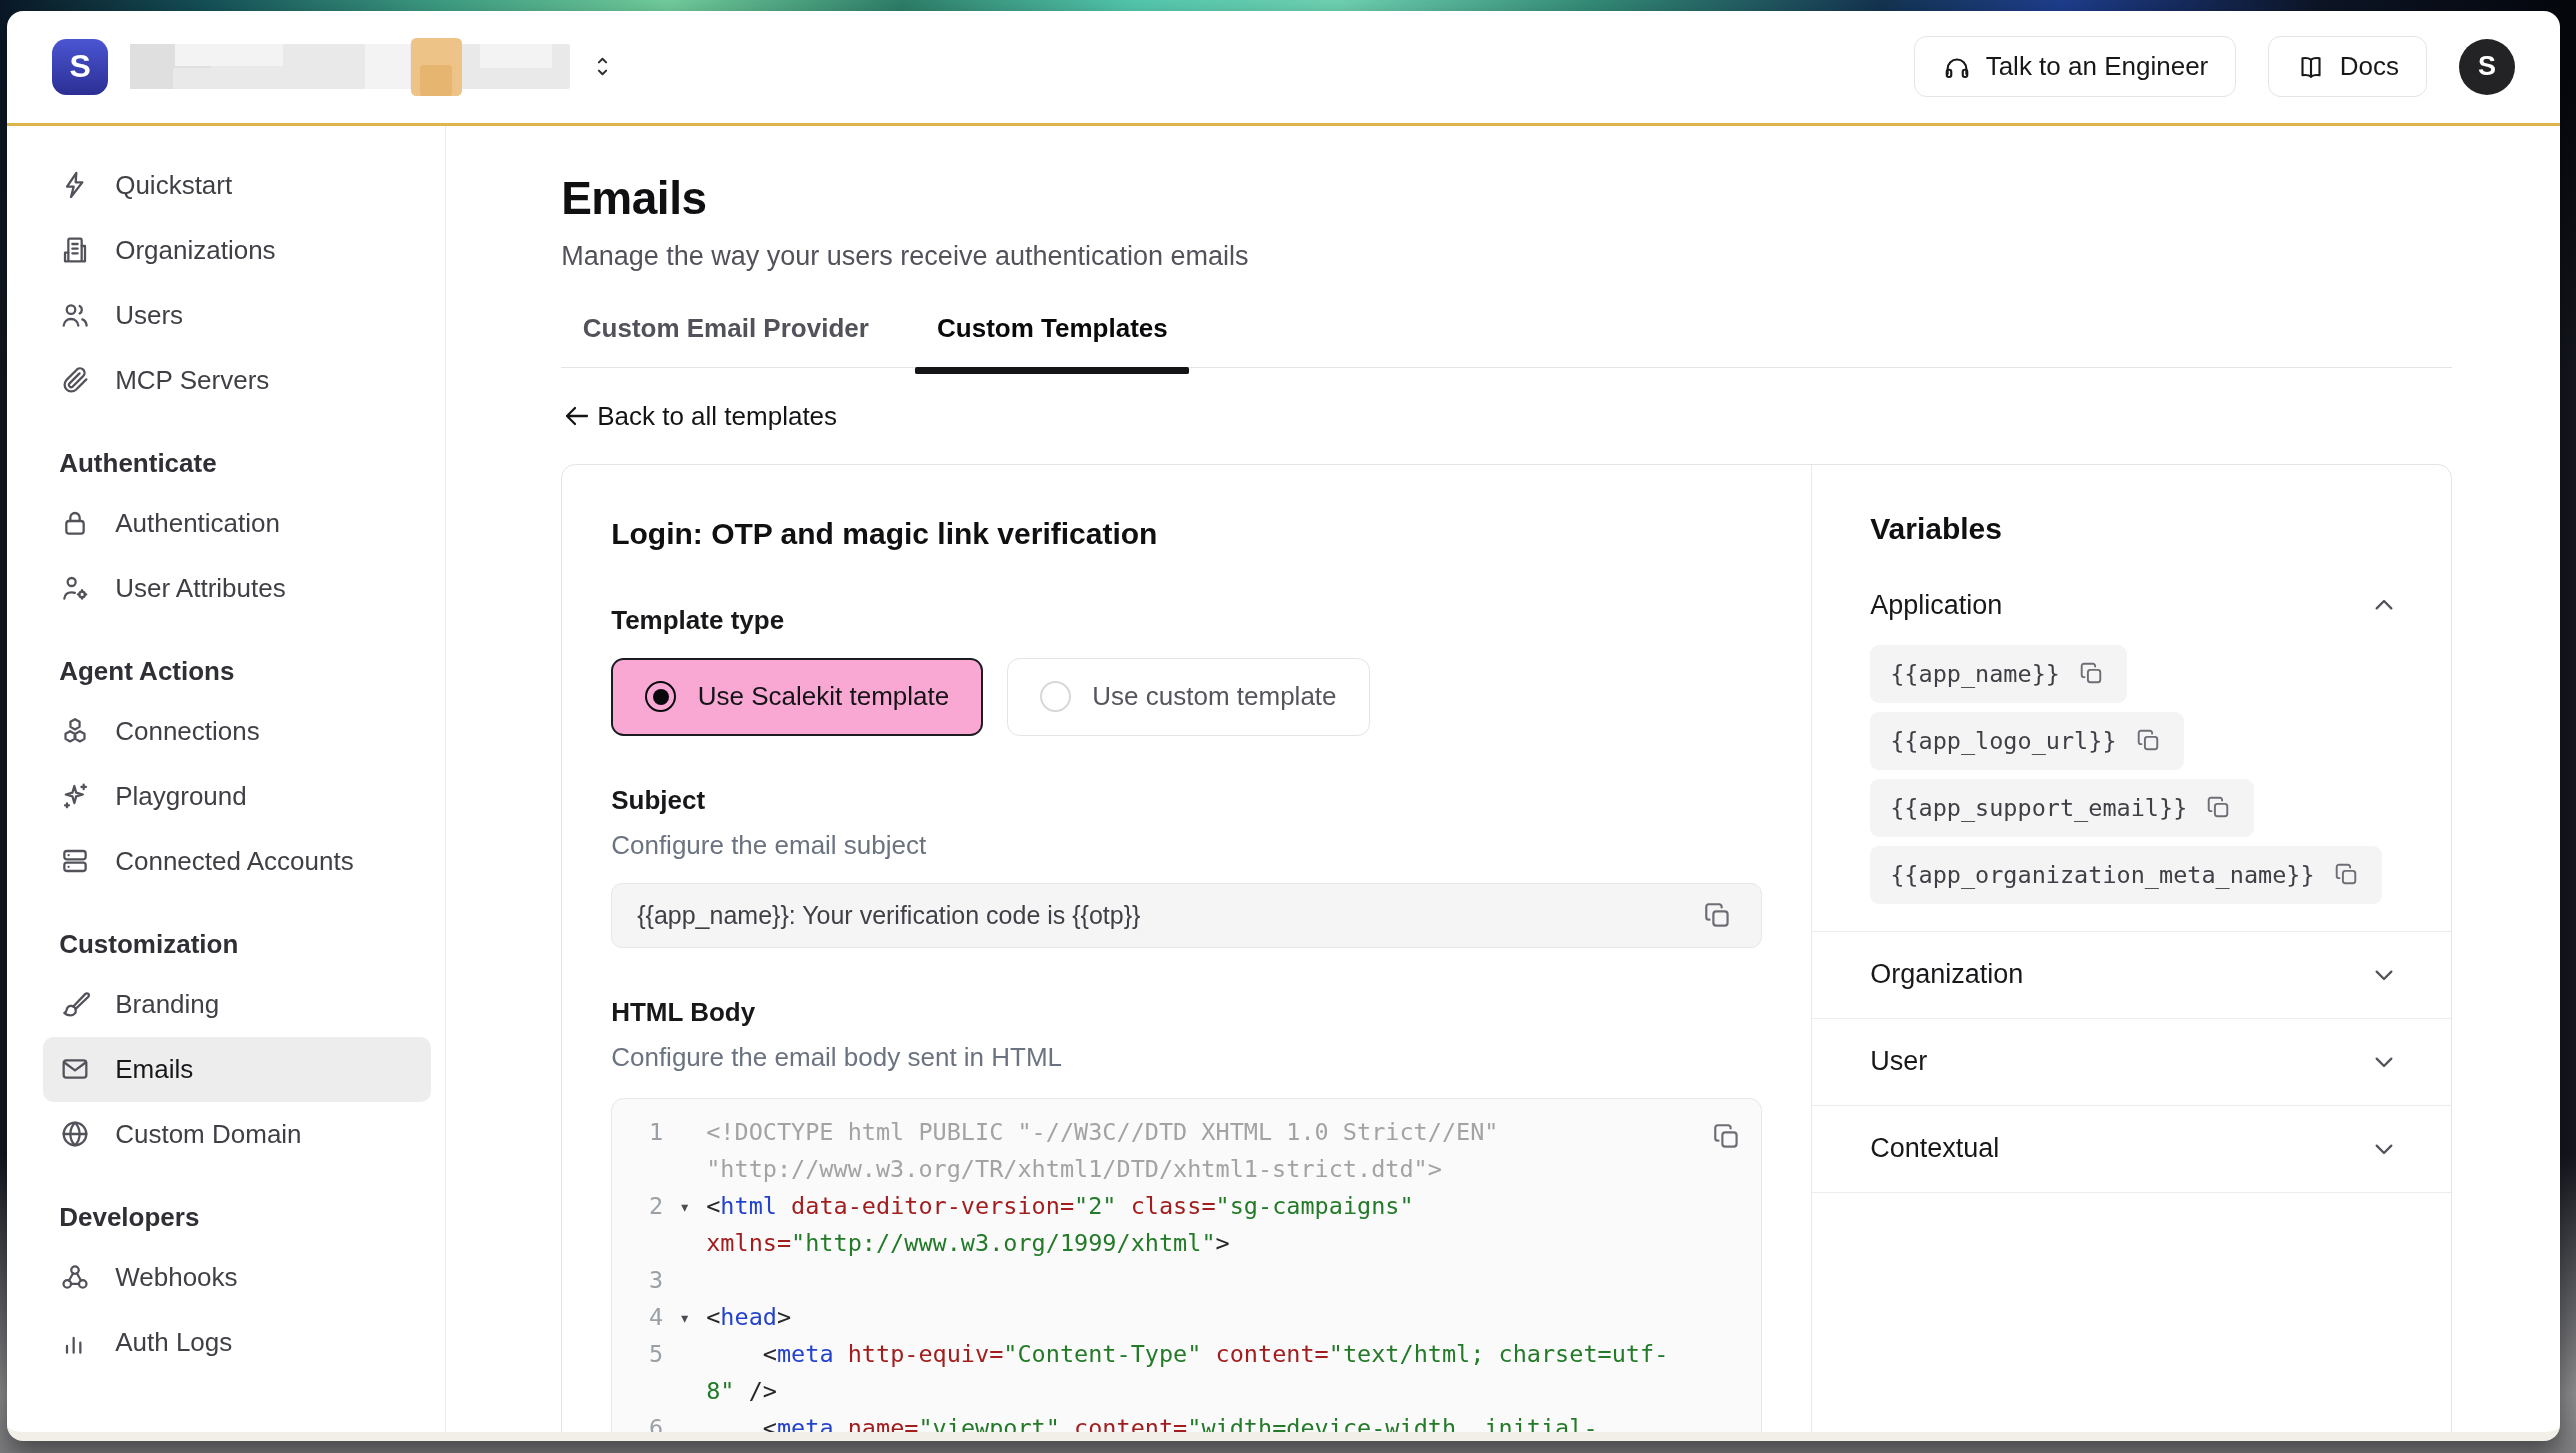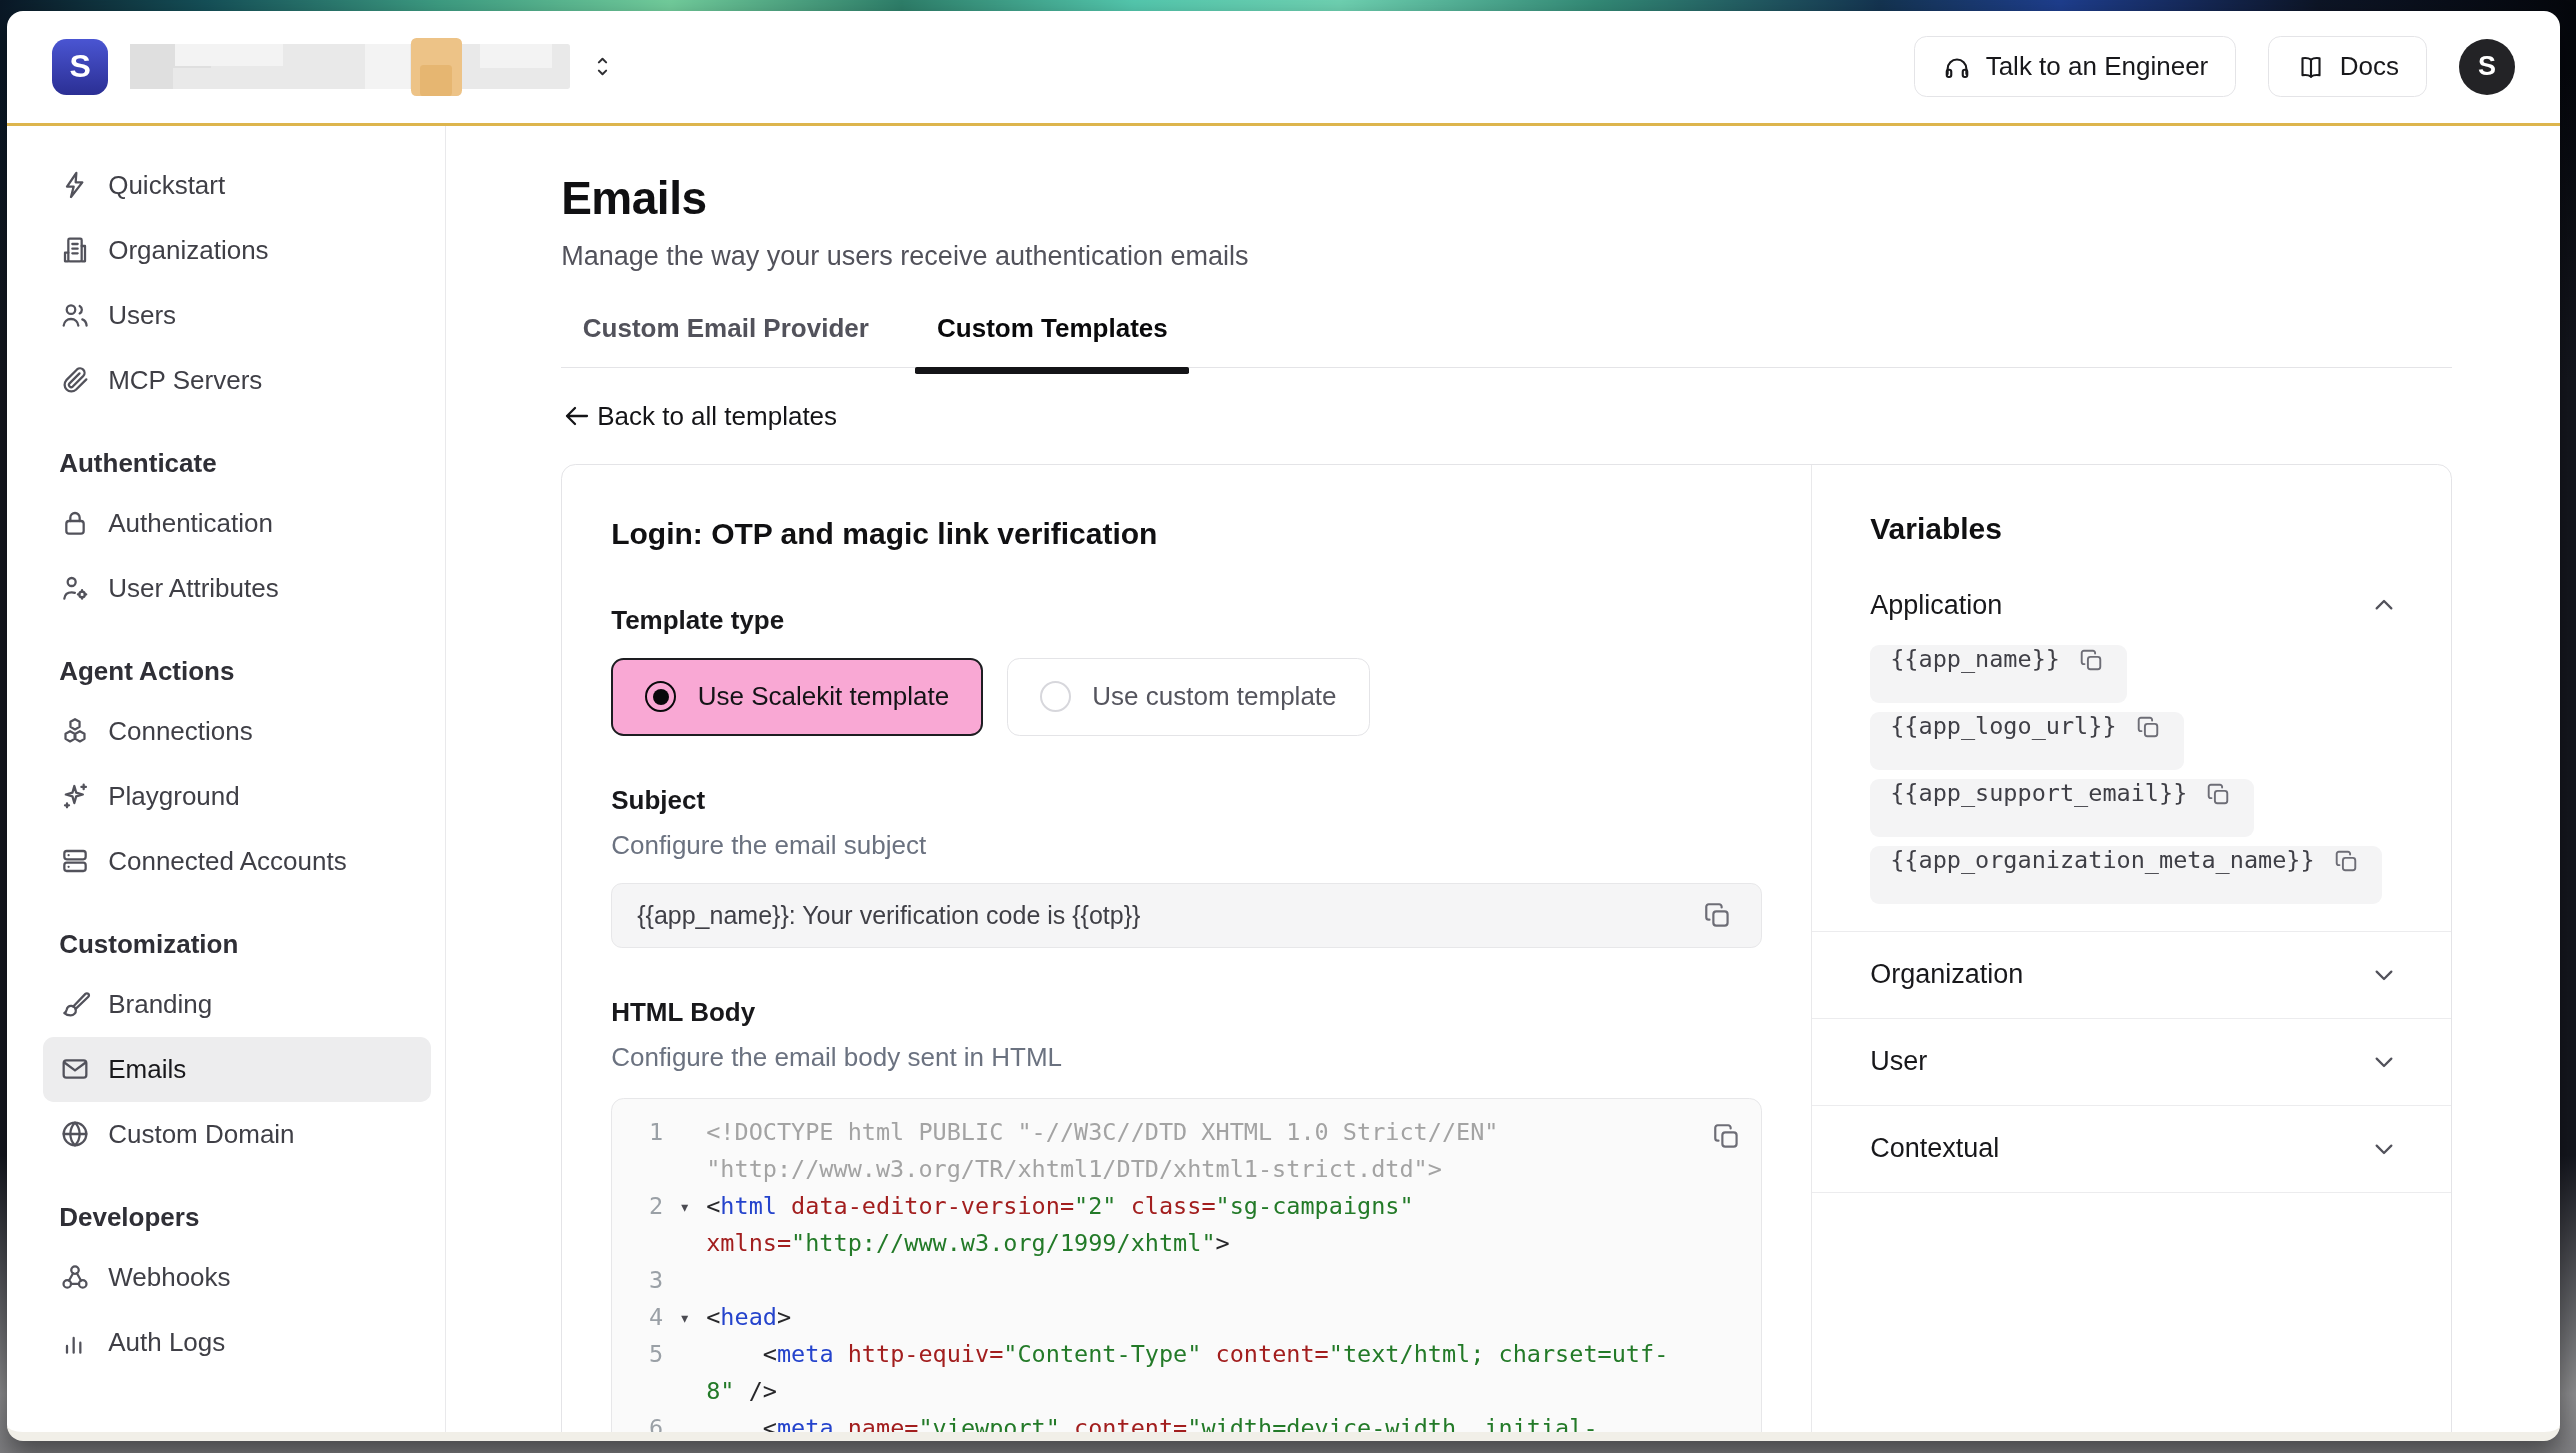--- a/index.html
+++ b/index.html
@@ -32,21 +32,21 @@
   .tb-right{display:flex;align-items:center;gap:32px;}
   .tb-btn{height:61px;border:1.8px solid #e4e4e7;border-radius:12.6px;background:#fff;display:flex;align-items:center;gap:13.5px;padding:0 27px;font-size:26px;font-weight:500;color:#18181b;font-family:inherit;cursor:pointer;}
   .tb-btn svg{width:30px;height:30px;flex:none;}
   .avatar{width:56px;height:56px;border-radius:50%;background:#232326;color:#fff;display:flex;align-items:center;justify-content:center;font-size:27px;font-weight:600;}
 
   
   .body-row{flex:1;display:flex;min-height:0;}
 
   
   .sidebar{width:438px;flex:none;border-right:1.8px solid #e9e9eb;padding-top:27px;overflow:hidden;}
-  .side-item{height:65px;margin:0 14.4px 0 36px;padding-left:16px;display:flex;align-items:center;gap:17px;border-radius:10.8px;font-size:26px;color:#3f3f46;cursor:pointer;}
+  .side-item{height:65px;margin:0 14.4px 0 36px;padding-left:16px;display:flex;align-items:center;gap:24px;border-radius:10.8px;font-size:26px;color:#3f3f46;cursor:pointer;}
   .side-item svg{width:32px;height:32px;color:#52525b;flex:none;}
   .side-item.selected{background:#ededee;color:#18181b;font-weight:500;}
   .side-header{height:78px;padding:23.5px 0 0 52px;box-sizing:border-box;display:flex;align-items:center;font-size:26px;font-weight:700;color:#2f2f36;}
 
   
   .content{flex:1;padding:45px 0 0 115px;overflow:hidden;min-width:0;}
   .page-title{margin:0;font-size:46px;font-weight:600;color:#101012;letter-spacing:-0.5px;}
   .page-sub{margin:16px 0 0;font-size:27px;color:#52525b;}
   .tabs{margin-top:41px;margin-right:108px;display:flex;gap:25px;border-bottom:1.8px solid #e4e4e7;}
   .tab{padding:0 21.6px 23.5px;font-size:26px;font-weight:700;color:#52525b;position:relative;cursor:pointer;}
@@ -83,21 +83,21 @@
   .fold{width:43px;text-align:center;color:#4b4b52;font-size:18px;line-height:37px;}
   .ccode{white-space:pre;flex:1;color:#27272a;}
   .gr{color:#a3a3a3;} .tg{color:#2443cc;} .at{color:#a21e1e;} .vl{color:#237a28;} .pl{color:#27272a;}
 
   
   .card-aside{flex:1;min-width:0;padding-top:47px;display:flex;flex-direction:column;}
   .vars-title{margin:0;padding:0 54px 0 58px;font-size:30px;font-weight:600;color:#101012;}
   .vsec-head{margin-top:43px;padding:0 51px 0 58px;display:flex;align-items:center;justify-content:space-between;font-size:27px;font-weight:500;color:#18181b;cursor:pointer;}
   .vsec-head svg{width:32px;height:32px;color:#52525b;}
   .chips{padding:23.5px 54px 0 58px;display:flex;flex-direction:column;gap:9px;align-items:flex-start;}
-  .chip{display:inline-flex;gap:16px;background:#f4f4f5;border-radius:9px;height:58px;padding:0 20px;font-family:"DejaVu Sans Mono",monospace;font-size:23.5px;color:#3f3f46;}
+  .chip{display:inline-flex;align-items:center;gap:16px;background:#f4f4f5;border-radius:9px;height:58px;padding:0 20px;font-family:"DejaVu Sans Mono",monospace;font-size:23.5px;color:#3f3f46;}
   .chip .copy-btn{margin-left:0;width:31px;height:31px;}
   .chip .copy-btn svg{width:27px;height:27px;}
   .vdivider{margin-top:27px;border-top:1.8px solid #ececee;}
   .vrow{height:87px;box-sizing:border-box;display:flex;align-items:center;justify-content:space-between;padding:0 51px 0 58px;border-bottom:1.8px solid #ececee;font-size:27px;font-weight:500;color:#18181b;cursor:pointer;}
   .vrow svg{width:32px;height:32px;color:#52525b;}
 </style>
 </head>
 <body>
 
 <div id="stage">

